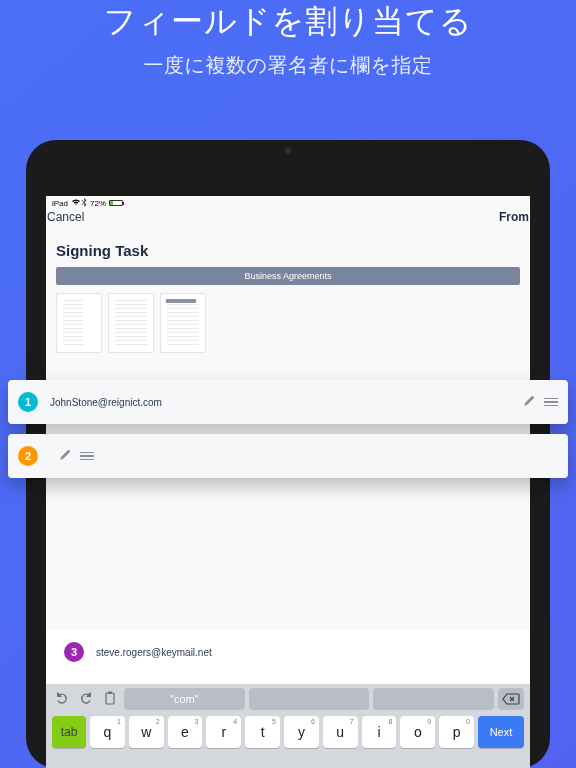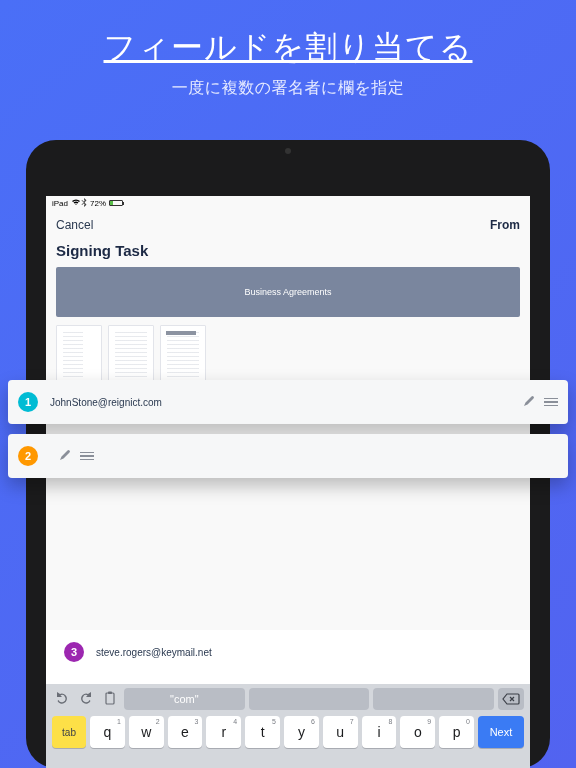--- a/index.html
+++ b/index.html
@@ -1,43 +1,43 @@
 <!DOCTYPE html>
 <html><head>
 <meta charset="utf-8">
 <style>
   * { margin: 0; padding: 0; box-sizing: border-box; }
   html, body { width: 576px; height: 768px; overflow: hidden; font-family: -apple-system, "Helvetica Neue", Arial, sans-serif; }
   body { background: linear-gradient(140deg, #4a6ff7 0%, #5263f0 100%); }
 
-  .headline { color: #fff; text-align: center; font-size: 32px; font-weight: 300; padding-top: 26px; letter-spacing: 1px; text-decoration: underline; }
-  .subhead  { color: #e8ecff; text-align: center; font-size: 16px; font-weight: 300; margin-top: 8px; letter-spacing: 0.5px; }
+  .headline { color: #fff; text-align: center; font-size: 32px; font-weight: 300; letter-spacing: 1px; }
+  .subhead  { color: #e8ecff; text-align: center; font-size: 20px; font-weight: 300; margin-top: 8px; letter-spacing: 0.5px; }
 
   
   .tablet { position: absolute; left: 26px; top: 140px; width: 524px; height: 628px; background: #1b1b1c; border-radius: 30px; padding: 18px; }
   .lens   { position: absolute; left: 50%; top: 8px; transform: translateX(-50%); width: 6px; height: 6px; background: #333; border-radius: 50%; }
   .screen { position: absolute; left: 20px; right: 20px; top: 56px; bottom: 0; background: #f9f9f9; overflow: hidden; }
 
   
   .status { height: 14px; font-size: 8px; color: #000; display: flex; align-items: center; padding: 0 6px; }
   .status .left, .status .right { display: flex; align-items: center; gap: 3px; }
   .status .center { flex: 1; text-align: center; }
   .wifi, .bt { font-size: 8px; }
   .bat { width: 14px; height: 6px; border: 0.8px solid #333; border-radius: 1px; position: relative; display: inline-block; }
   .bat::after { content:""; position:absolute; right:-2px; top:1px; width:1px; height:3px; background:#333; }
   .bat i { display:block; width:3px; height:100%; background:#5bbf4a; }
 
   
-  .nav { height: 30px; display: flex; align-items: center; justify-content: space-between; padding: 0 10px; font-size: 12px; }
+  .nav { height: 30px; display: flex; justify-content: space-between; padding: 0 1px; font-size: 12px; }
   .nav .cancel { color: #2a3950; }
   .nav .next   { color: #1d2a45; font-weight: 700; }
 
   .title { font-size: 15px; font-weight: 700; color: #1d2a45; padding: 2px 10px 8px; }
 
-  .doc-banner { margin: 0 10px; background: #7a869e; color: #fff; font-size: 9px; text-align: center; padding: 20px 0; border-radius: 2px; }
+  .doc-banner { margin: 0 10px; background: #7a869e; color: #fff; font-size: 9px; text-align: center; padding: 4px 0; border-radius: 2px; }
   .pages { display: flex; gap: 6px; padding: 8px 10px 14px; }
   .page  { width: 46px; height: 60px; background: #fff; border: 1px solid #e2e4ea; border-radius: 1px; position: relative; overflow: hidden; }
   .page::before { content:""; position:absolute; inset:6px; background: repeating-linear-gradient(#d8dbe2 0 1px, transparent 1px 4px); opacity:.6; }
   .p1::before { inset:6px 18px 6px 6px; }
   .p3::after  { content:""; position:absolute; top:5px; left:5px; width:30px; height:4px; background:#8c93a1; }
 
   
   .floater { position: absolute; left: 8px; right: 8px; background: #f6f7f8; border-radius: 4px; box-shadow: 0 8px 18px rgba(0,0,0,.25); height: 44px; display:flex; align-items:center; padding:0 10px; }
   .f1 { top: 380px; }
   .f2 { top: 434px; }
@@ -59,21 +59,21 @@
   .kbd { position:absolute; left:20px; right:20px; bottom:0; height:84px; background:#d4d7dc; }
   .srow { display:flex; align-items:center; height:30px; padding:4px 6px; gap:4px; }
   .sbtn { color:#6a6e76; font-size:14px; width:20px; text-align:center; }
   .sugg { flex:1; display:flex; gap:4px; }
   .pill { background:#b9bdc5; border-radius:4px; height:22px; flex:1; display:flex; align-items:center; justify-content:center; color:#fff; font-size:11px; }
   .bksp { width:26px; height:22px; background:#b9bdc5; border-radius:4px; display:flex; align-items:center; justify-content:center; color:#3b3f47; font-size:13px; }
 
   .krow { display:flex; gap:4px; padding:2px 6px; }
   .key  { flex:1; height:32px; background:#fff; border-radius:4px; box-shadow:0 1px 0 #a8abb2; display:flex; flex-direction:column; align-items:center; justify-content:center; font-size:14px; color:#1b1c1e; position:relative; }
   .key sup { font-size:7px; color:#7a7d84; position:absolute; top:2px; right:4px; }
-  .tabk { flex:0 0 34px; background:#fde047; font-size:10px; color:#3b3f47; }
+  .tabk { flex:0 0 34px; background:#84cc16; font-size:12px; color:#3b3f47; }
   .done { flex:0 0 46px; background:#3a7bf4; color:#fff; font-size:11px; }
 </style>
 </head>
 <body>
 
 <div class="headline">フィールドを割り当てる</div>
 <div class="subhead">一度に複数の署名者に欄を指定</div>
 
 <div class="tablet">
   <div class="lens"></div>

